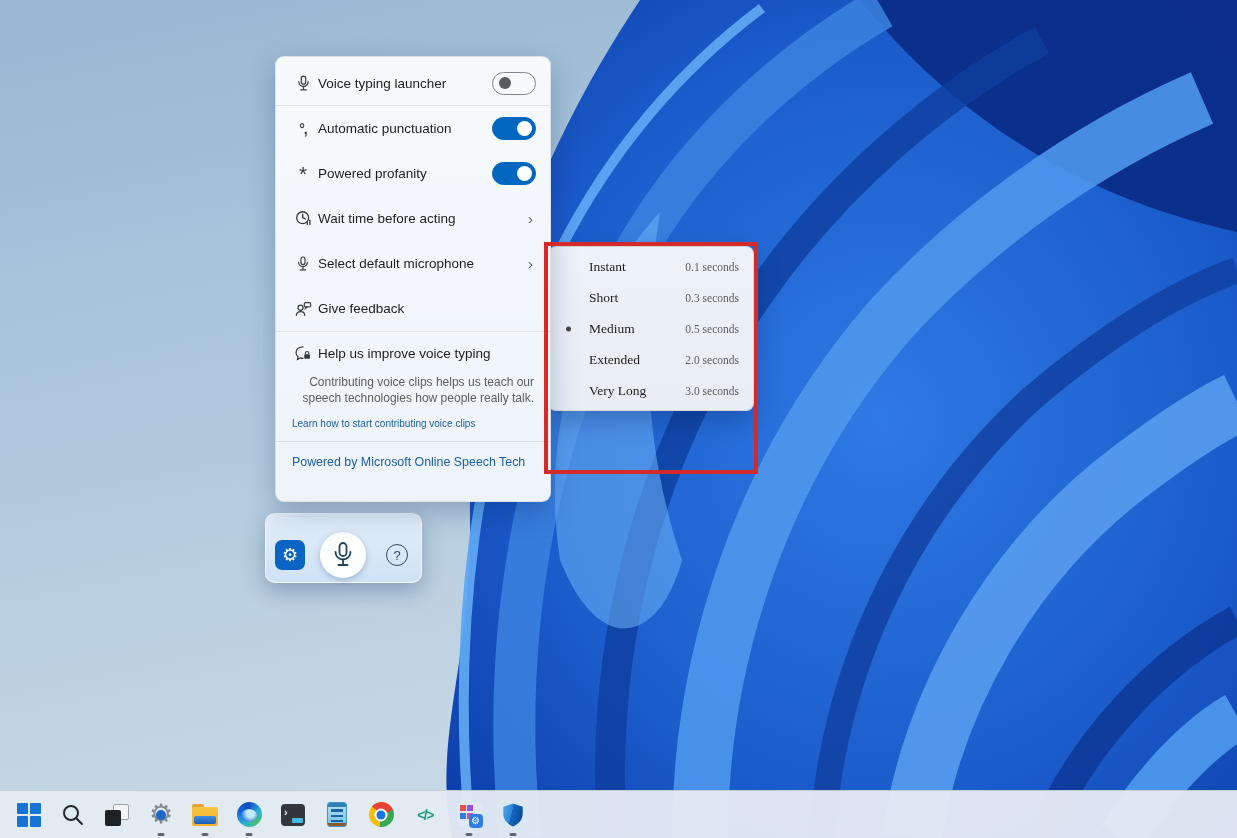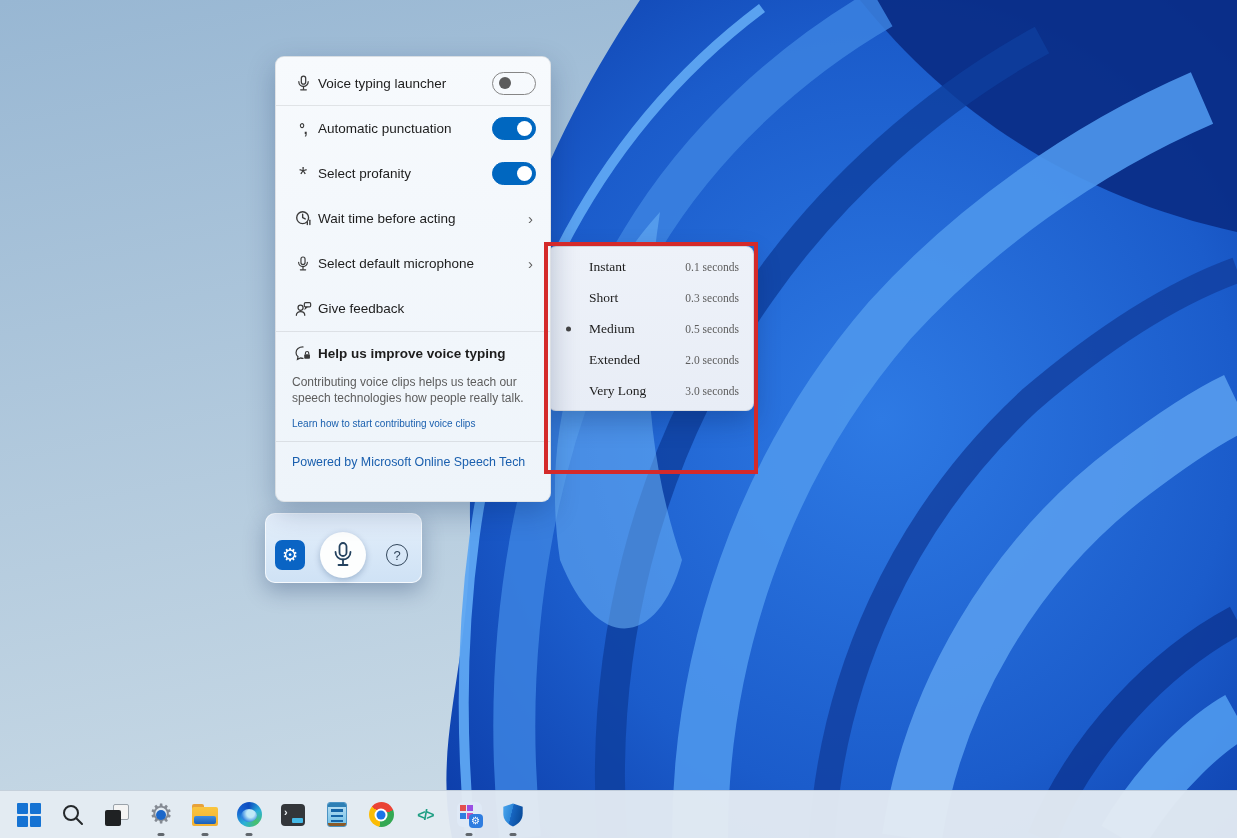--- a/index.html
+++ b/index.html
@@ -203,21 +203,21 @@
   <div class="vt-row">
     <span class="ic glyph punct">°,</span>
     <span class="lbl">Automatic punctuation</span>
     <div class="toggle on">
         <div class="knob"></div>
       </div>
   </div>
 
   <div class="vt-row">
     <span class="ic glyph star">*</span>
-    <span class="lbl">Select profanity</span>
+    <span class="lbl">Powered profanity</span>
     <div class="toggle on">
         <div class="knob"></div>
       </div>
   </div>
 
   <div class="vt-row">
     <span class="ic">
       <svg width="17" height="17" viewBox="0 0 20 20">
           <circle cx="9" cy="9" r="7" fill="none" stroke="#3a3a3a" stroke-width="1.6"></circle>
           <path d="M 9 5 L 9 9 L 12 10.5" fill="none" stroke="#3a3a3a" stroke-width="1.6" stroke-linecap="round"></path>
@@ -249,31 +249,31 @@
           <path d="M 1.5 17 C 1.5 13.8 4 12.5 6.5 12.5 C 9 12.5 11.5 13.8 11.5 17" fill="none" stroke="#3a3a3a" stroke-width="1.5" stroke-linecap="round"></path>
           <rect x="11" y="2" width="7.5" height="5" rx="1.4" fill="none" stroke="#3a3a3a" stroke-width="1.4"></rect>
           <path d="M 12.5 7 L 12 9.2 L 14.5 7" fill="none" stroke="#3a3a3a" stroke-width="1.2"></path>
         </svg>
     </span>
     <span class="lbl">Give feedback</span>
   </div>
 
   <div class="vt-div"></div>
 
-  <div class="vt-row" style="height:42px;font-weight:bold;">
+  <div class="vt-row" style="height:42px;">
     <span class="ic">
       <svg width="18" height="17" viewBox="0 0 22 20">
           <path d="M 11 2 C 6 2 2.5 5 2.5 9 C 2.5 11 3.4 12.7 4.9 13.9 L 4.2 17.2 L 8 15.4 C 9 15.8 10 16 11 16" fill="none" stroke="#3a3a3a" stroke-width="1.5" stroke-linecap="round"></path>
           <rect x="12.5" y="11" width="7" height="5.5" rx="1" fill="#3a3a3a"></rect>
           <path d="M 14 11 V 9.5 a 2 2 0 0 1 4 0 V 11" fill="none" stroke="#3a3a3a" stroke-width="1.4"></path>
         </svg>
     </span>
     <span class="lbl">Help us improve voice typing</span>
   </div>
-  <div class="vt-desc" style="padding-bottom:6px;">Contributing voice clips helps us teach our speech technologies how people really talk.</div>
+  <div class="vt-desc" style="padding-bottom:6px;text-align:right;">Contributing voice clips helps us teach our speech technologies how people really talk.</div>
   <a class="vt-link">Learn how to start contributing voice clips</a>
 
   <div class="vt-div"></div>
 
   <a class="vt-footer-link">Powered by Microsoft Online Speech Tech</a>
 </div>
 
 <div class="submenu">
   <div class="sm-row">
     <span class="bullet"></span>

